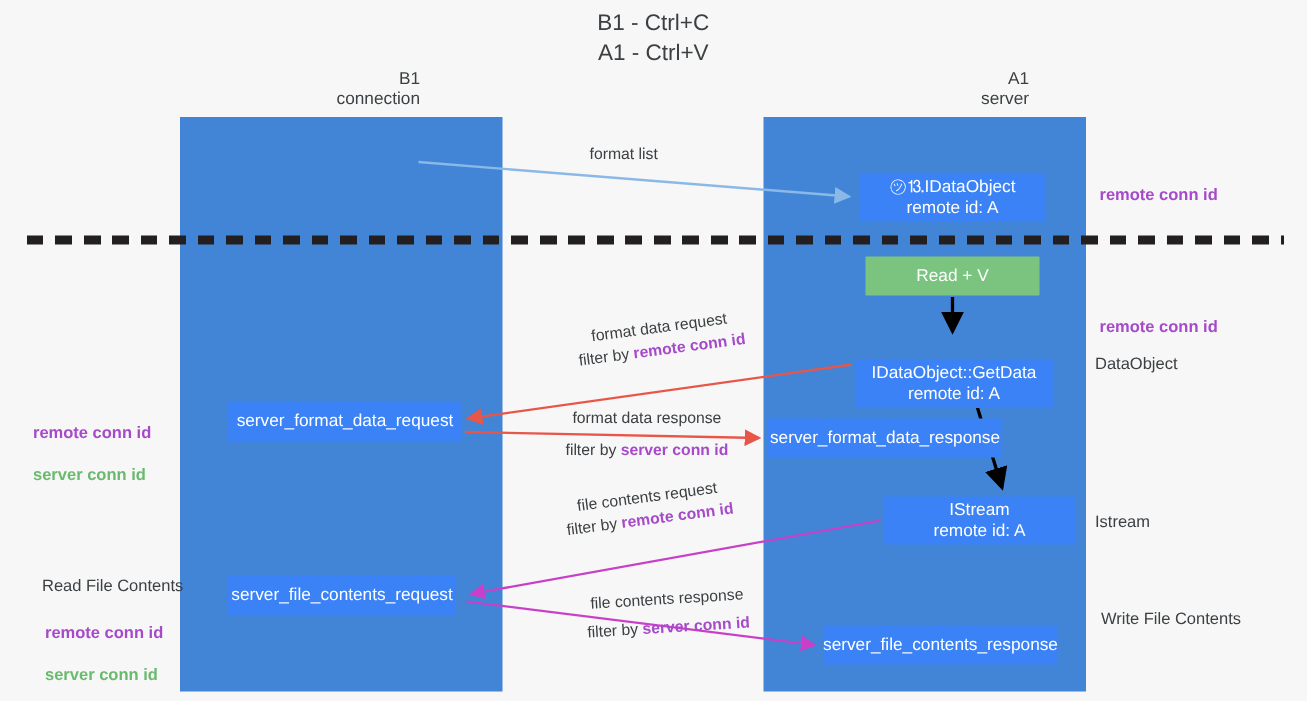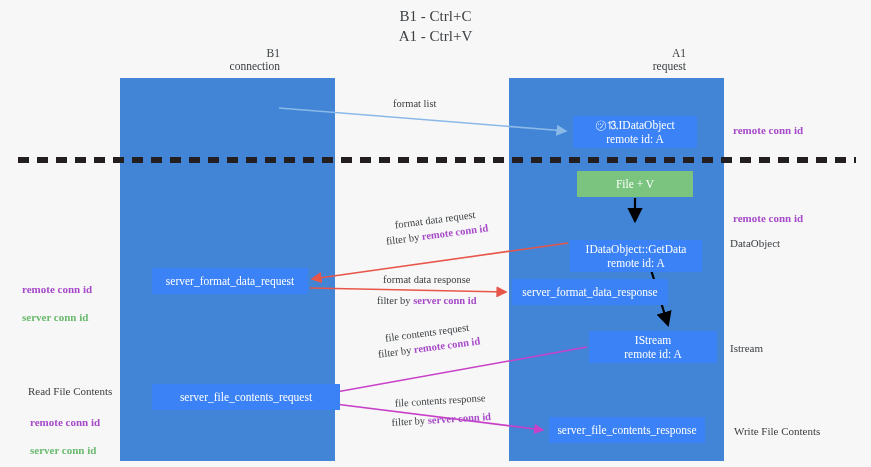--- a/index.html
+++ b/index.html
@@ -3,21 +3,21 @@
 <meta charset="utf-8">
 <style>
   html,body{margin:0;padding:0;}
   body{
     width:871px;height:467px;
     background:#f7f7f7;
     font-family:"Liberation Sans", sans-serif;
     overflow:hidden;
     position:relative;
   }
-  #canvas{position:absolute;left:0;top:0;width:871px;height:467px;font-family:Liberation Serif, serif;}
+  #canvas{position:absolute;left:0;top:0;width:871px;height:467px;}
 
   .abs{position:absolute;}
 
   
   .title{
     left:0;top:6px;width:871px;text-align:center;
     font-size:15px;color:#3c4043;line-height:20px;
     white-space:pre-line;
   }
 
@@ -52,33 +52,33 @@
   .green{background:#7ac47f;}
   .orange{background:#3b82f6;}
 
   #node-ctrlc{left:158px;top:94px;width:120px;height:26px;}
   #node-idataobject{left:573px;top:116px;width:124px;height:32px;}
   #node-ctrlv{left:577px;top:171px;width:116px;height:26px;}
   #node-getdata{left:570px;top:227px;width:132px;height:32px;margin-top:13px;}
   #node-sfdreq{left:152px;top:268px;width:156px;height:26px;}
   #node-sfdresp{left:512px;top:279px;width:156px;height:26px;}
   #node-istream{left:589px;top:331px;width:128px;height:32px;}
-  #node-sfcreq{left:152px;top:384px;width:188px;height:26px;}
+  #node-sfcreq{left:152px;top:384px;width:152px;height:26px;}
   #node-sfcresp{left:549px;top:417px;width:156px;height:26px;text-align:center;}
 
   
   .margin-label{font-size:11px;line-height:14px;color:#3c4043;white-space:pre-line;}
   .purple{color:#a64ac9;font-weight:bold;}
   .green-txt{color:#6aba6e;font-weight:bold;}
 
   #lbl-r-remote1{left:733px;top:123px;}
   #lbl-r-remote2{left:733px;top:211px;}
   #lbl-r-dataobject{left:730px;top:236px;}
   #lbl-r-istream{left:730px;top:341px;}
-  #lbl-r-write{left:734px;top:424px;}
+  #lbl-r-write{left:734px;top:406px;}
 
   #lbl-l-conn1{left:22px;top:268px;text-align:left;}
   #lbl-l-read{left:28px;top:384px;}
   #lbl-l-conn2{left:30px;top:401px;text-align:left;}
 
   
   .edge-label{
     font-size:10.5px;color:#3c4043;line-height:15px;
     white-space:nowrap;text-align:center;
   }
@@ -100,21 +100,21 @@
 
   <div class="abs lane" id="lane-b1"></div>
   <div class="abs lane" id="lane-a1"></div>
 
   <div class="abs title">B1 - Ctrl+C
 A1 - Ctrl+V</div>
 
   <div class="abs col-head" id="head-b1">B1
 connection</div>
   <div class="abs col-head" id="head-a1">A1
-request</div>
+server</div>
 
   <div class="abs" id="separator"></div>
 
   <svg id="wires" xmlns="http://www.w3.org/2000/svg">
     <defs>
       <marker id="ah-blue" markerWidth="7" markerHeight="7" refX="6" refY="3.5" orient="auto">
         <polygon points="0,0 7,3.5 0,7" fill="#8ab9e8"></polygon>
       </marker>
       <marker id="ah-red" markerWidth="7" markerHeight="7" refX="6" refY="3.5" orient="auto">
         <polygon points="0,0 7,3.5 0,7" fill="#e8564a"></polygon>
@@ -137,21 +137,21 @@
 
     <line x1="648" y1="260" x2="668" y2="325" stroke="#000000" stroke-width="2.2" marker-end="url(#ah-black)"></line>
 
     <line x1="587" y1="347" x2="314" y2="396" stroke="#c840c8" stroke-width="1.5" marker-end="url(#ah-magenta)"></line>
 
     <line x1="311" y1="401" x2="543" y2="430" stroke="#c840c8" stroke-width="1.5" marker-end="url(#ah-magenta)"></line>
   </svg>
 
   <div class="abs node orange" id="node-idataobject">㋡⒔IDataObject
 remote id: A</div>
-  <div class="abs node green" id="node-ctrlv">File + V</div>
+  <div class="abs node green" id="node-ctrlv">Read + V</div>
   <div class="abs node orange" id="node-getdata">IDataObject::GetData
 remote id: A</div>
   <div class="abs node orange" id="node-sfdresp">server_format_data_response</div>
   <div class="abs node orange" id="node-sfdreq">server_format_data_request</div>
   <div class="abs node orange" id="node-istream">IStream
 remote id: A</div>
   <div class="abs node orange" id="node-sfcreq">server_file_contents_request</div>
   <div class="abs node orange" id="node-sfcresp">server_file_contents_response</div>
 
   <div class="abs edge-label" id="el-formatlist">

